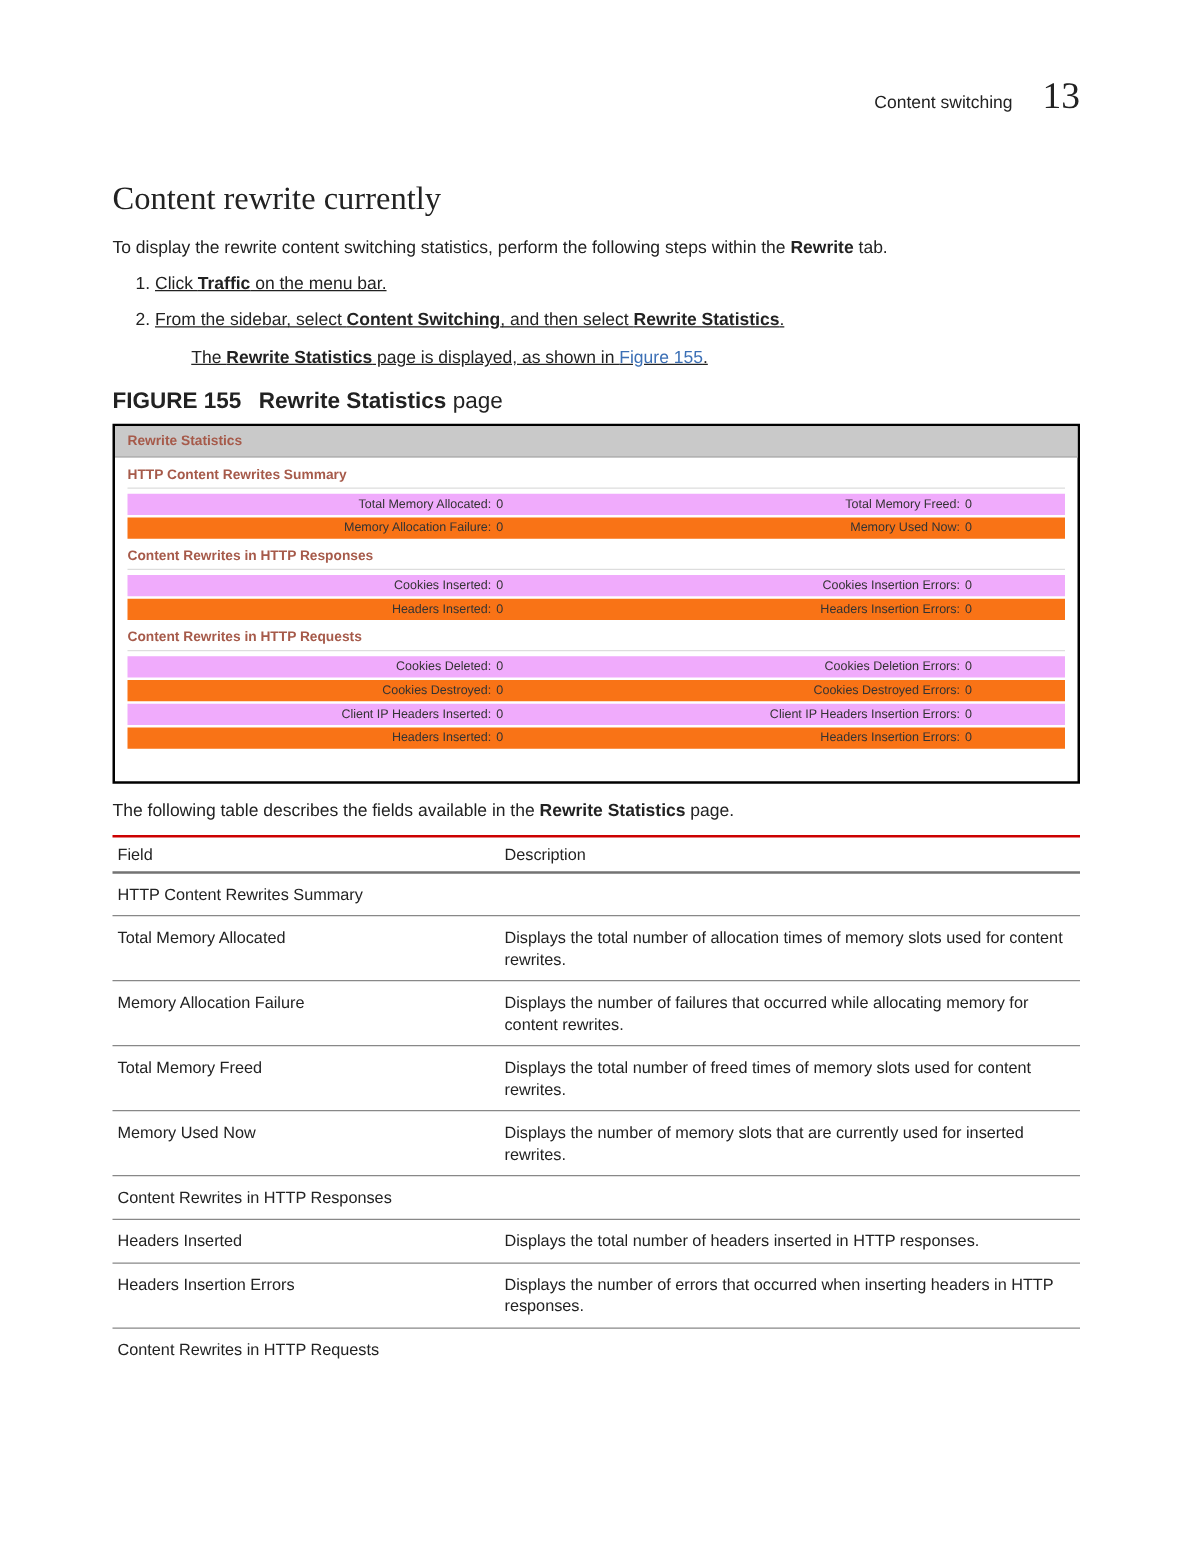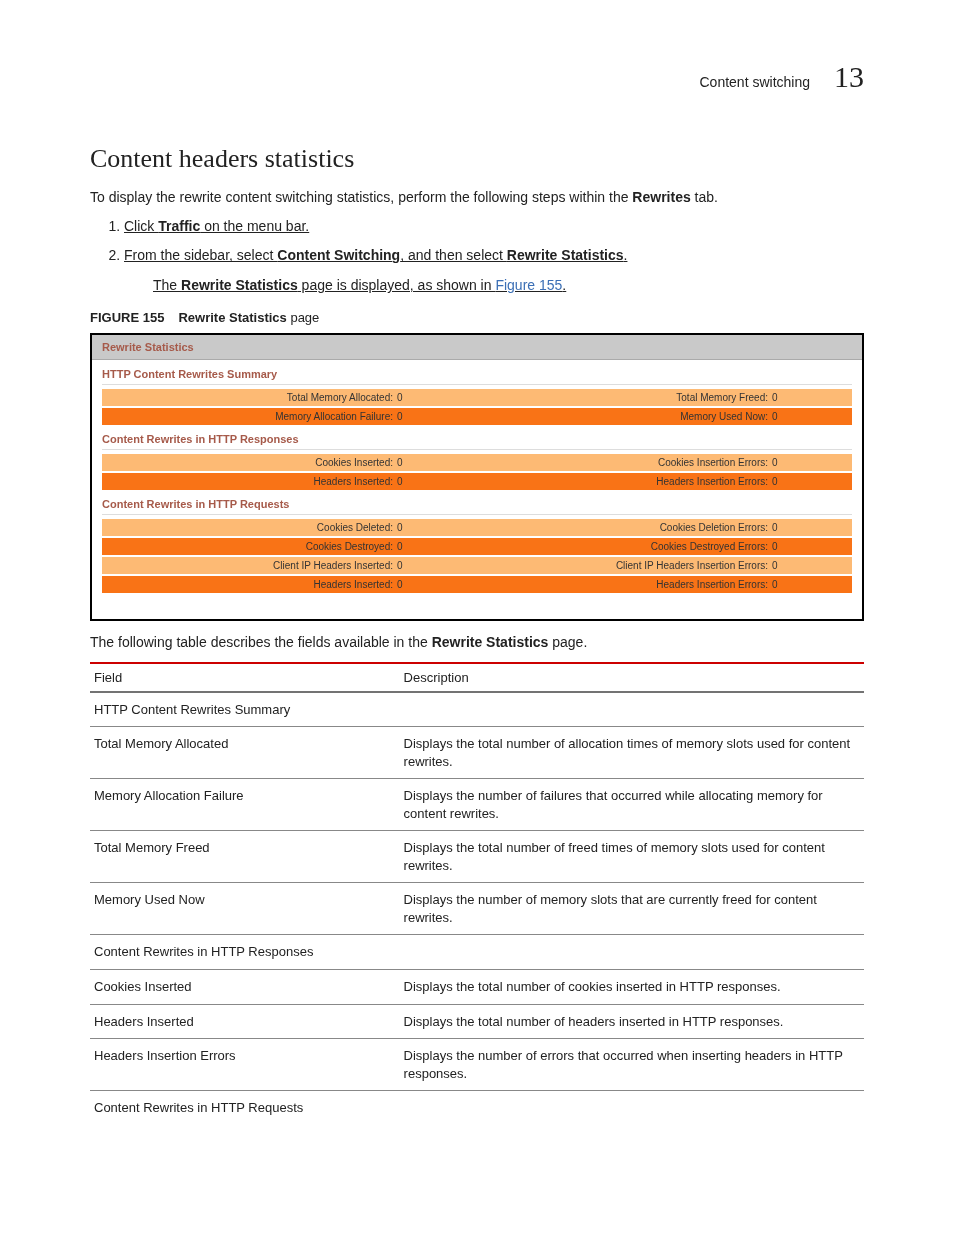--- a/index.html
+++ b/index.html
@@ -48,21 +48,21 @@
   ol.steps li {
     margin-bottom: 10px;
     line-height: 1.4;
   }
   .substep {
     margin-top: 10px;
     margin-left: 29px;
   }
   a.link { color: #3b6fb5; text-decoration: none; }
   .figcap, .tabcap {
-    font-size: 13px;
+    font-size: 18px;
     margin: 12px 0 8px 0;
   }
   .figcap .lbl, .tabcap .lbl { font-weight: bold; margin-right: 14px; }
   .figcap .suffix { font-weight: normal; }
 
   
   .shot {
     border: 2px solid #000;
     background: #fff;
     margin-bottom: 12px;
@@ -84,21 +84,21 @@
     font-weight: bold;
     padding: 2px 0 4px 0;
   }
   .fs-rule {
     height: 1px;
     background: #ddd;
     margin-bottom: 4px;
   }
   .fs-row {
     display: flex;
-    background: #fdba74;
+    background: #f0abfc;
     font-size: 10px;
     color: #333;
     padding: 3px 0;
     margin-bottom: 2px;
   }
   .fs-row.wh { background: #f97316; }
   .fs-cell {
     flex: 1;
     display: flex;
   }
@@ -131,24 +131,24 @@
 </head>
 <body>
 
 <div class="page">
 
   <div class="header">
     <span>Content switching</span>
     <span class="header-num">13</span>
   </div>
 
-  <h2 class="section-title">Content headers statistics</h2>
+  <h2 class="section-title">Content rewrite currently</h2>
 
   <p class="para">
-    <span>To display the rewrite content switching statistics, perform the following steps within the </span><span class="bold">Rewrites</span><span> tab.</span>
+    <span>To display the rewrite content switching statistics, perform the following steps within the </span><span class="bold">Rewrite</span><span> tab.</span>
   </p>
 
   <ol class="steps">
     <li>
       <span>Click </span><span class="bold">Traffic</span><span> on the menu bar.</span>
     </li>
     <li>
       <span>From the sidebar, select </span><span class="bold">Content Switching</span><span>, and then select </span><span class="bold">Rewrite Statistics</span><span>.</span>
       <div class="substep">
         <span>The </span><span class="bold">Rewrite Statistics</span><span> page is displayed, as shown in </span><a class="link">Figure 155</a><span>.</span>
@@ -284,29 +284,25 @@
       <tr>
           <td class="field">Memory Allocation Failure</td>
           <td>Displays the number of failures that occurred while allocating memory for content rewrites.</td>
         </tr>
       <tr>
           <td class="field">Total Memory Freed</td>
           <td>Displays the total number of freed times of memory slots used for content rewrites.</td>
         </tr>
       <tr>
           <td class="field">Memory Used Now</td>
-          <td>Displays the number of memory slots that are currently freed for content rewrites.</td>
+          <td>Displays the number of memory slots that are currently used for inserted rewrites.</td>
         </tr>
       <tr>
           <td class="field">Content Rewrites in HTTP Responses</td>
           <td></td>
-        </tr>
-      <tr>
-          <td class="field">Cookies Inserted</td>
-          <td>Displays the total number of cookies inserted in HTTP responses.</td>
         </tr>
       <tr>
           <td class="field">Headers Inserted</td>
           <td>Displays the total number of headers inserted in HTTP responses.</td>
         </tr>
       <tr>
           <td class="field">Headers Insertion Errors</td>
           <td>Displays the number of errors that occurred when inserting headers in HTTP responses.</td>
         </tr>
       <tr class="last">

